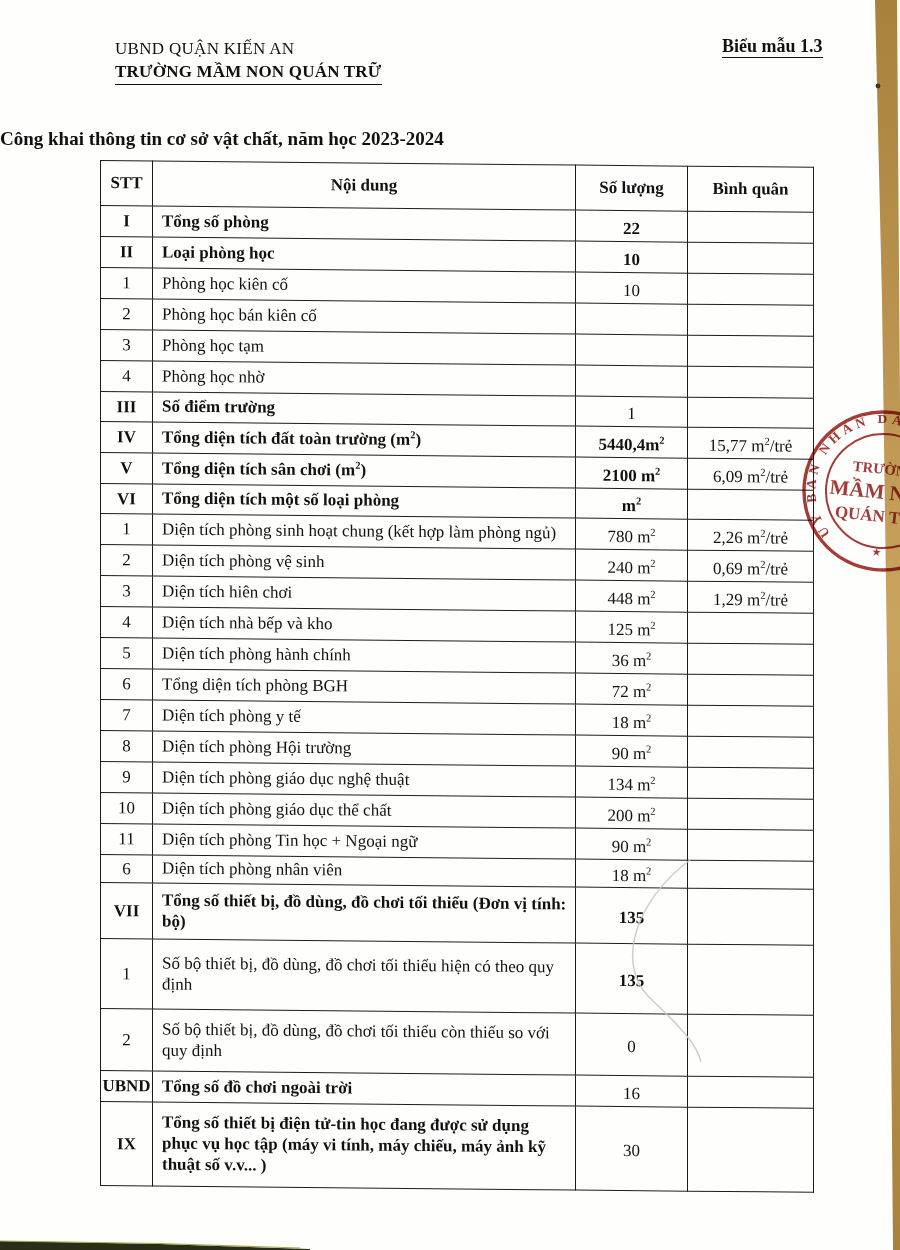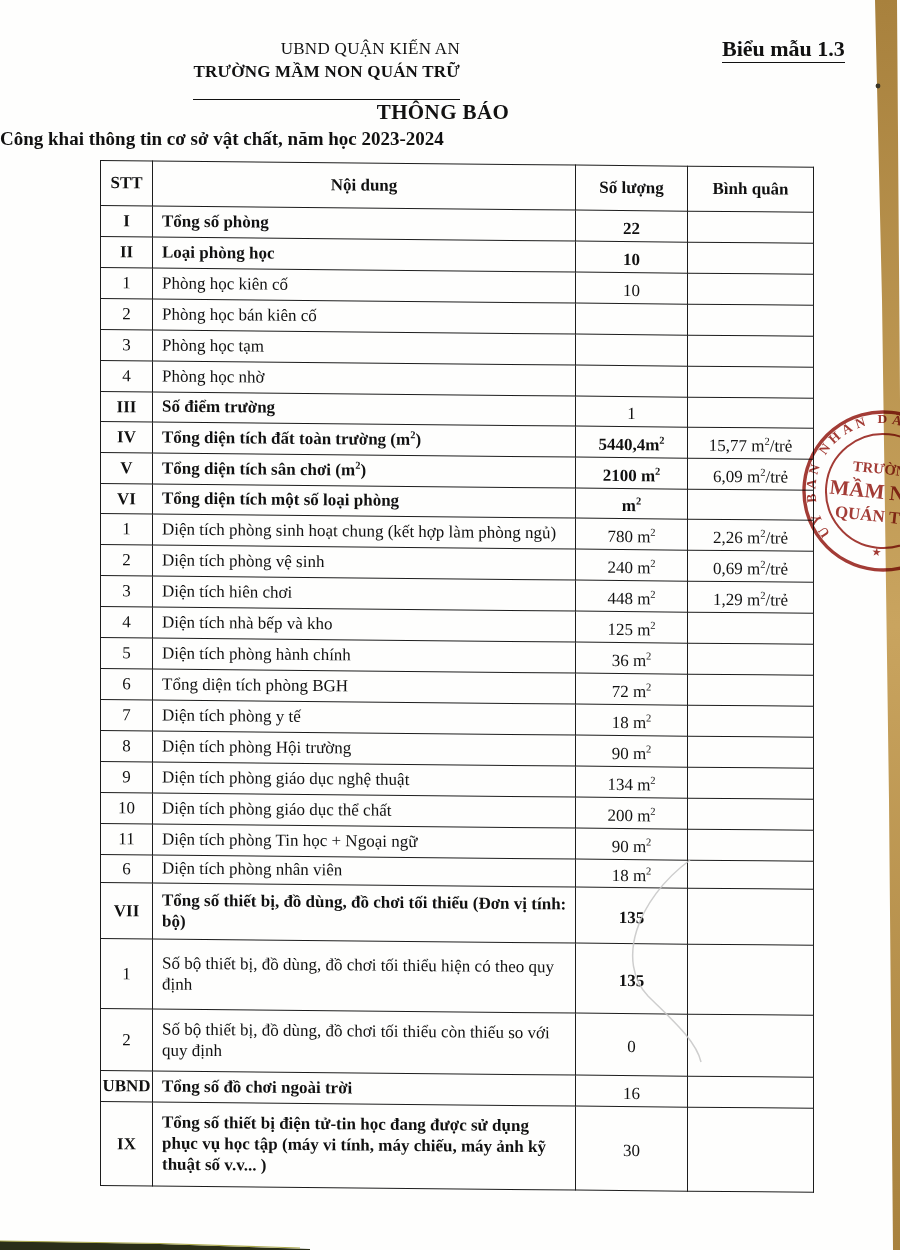--- a/index.html
+++ b/index.html
@@ -4,25 +4,25 @@
 <style>
   html,body{margin:0;padding:0;}
   body{
     width:900px;height:1250px;position:relative;overflow:hidden;
     background:#fefefd;
     font-family:"Liberation Serif","DejaVu Serif",serif;
     color:#111;
   }
   .paper{position:absolute;inset:0;}
   
-  .org-block{position:absolute;top:38px;left:115px;width:345px;text-align:right;line-height:1.35;}
+  .org-block{position:absolute;top:38px;left:115px;width:345px;text-align:left;line-height:1.35;}
   .org-line1{font-size:17px;letter-spacing:.3px;}
   .org-line2{font-size:17px;font-weight:bold;letter-spacing:.2px;}
-  .org-line2 span{border-bottom:1.6px solid #111;padding-bottom:18px;}
-  .form-label{position:absolute;top:36px;left:722px;font-size:22px;font-weight:bold;}
+  .org-line2 span{border-bottom:1.6px solid #111;padding-bottom:3px;}
+  .form-label{position:absolute;top:36px;left:722px;font-size:18px;font-weight:bold;}
   .form-label span{border-bottom:1.8px solid #111;padding-bottom:1px;}
   .doc-title{position:absolute;top:100px;left:0;width:886px;text-align:center;font-size:21px;font-weight:bold;letter-spacing:.4px;}
   .doc-subtitle{position:absolute;top:128px;left:0;width:886px;text-align:left;font-size:19px;font-weight:bold;}
   
   .tbl-wrap{position:absolute;top:160px;left:100px;transform:skewY(0.55deg);transform-origin:0 0;}
   table{border-collapse:collapse;table-layout:fixed;width:713px;background:transparent;}
   col.c-stt{width:52px;} col.c-content{width:423px;} col.c-qty{width:112px;} col.c-avg{width:126px;}
   td,th{border:1.7px solid #1d1d1d;font-size:17px;vertical-align:middle;overflow:hidden;}
   th{font-weight:bold;text-align:center;font-size:17px;}
   td.stt{text-align:center;font-weight:normal;}
@@ -42,21 +42,20 @@
 <body>
 
 <div class="paper">
 
   <div class="org-block">
     <div class="org-line1">UBND QUẬN KIẾN AN</div>
     <div class="org-line2"><span>TRƯỜNG MẦM NON QUÁN TRỮ</span></div>
   </div>
   <div class="form-label"><span>Biểu mẫu 1.3</span></div>
 
-  <div class="doc-title">THÔNG BÁO</div>
   <div class="doc-subtitle">Công khai thông tin cơ sở vật chất, năm học 2023-2024</div>
 
   <div class="tbl-wrap">
     <table>
       <colgroup>
           <col class="c-stt">
           <col class="c-content">
           <col class="c-qty">
           <col class="c-avg">
         </colgroup>

